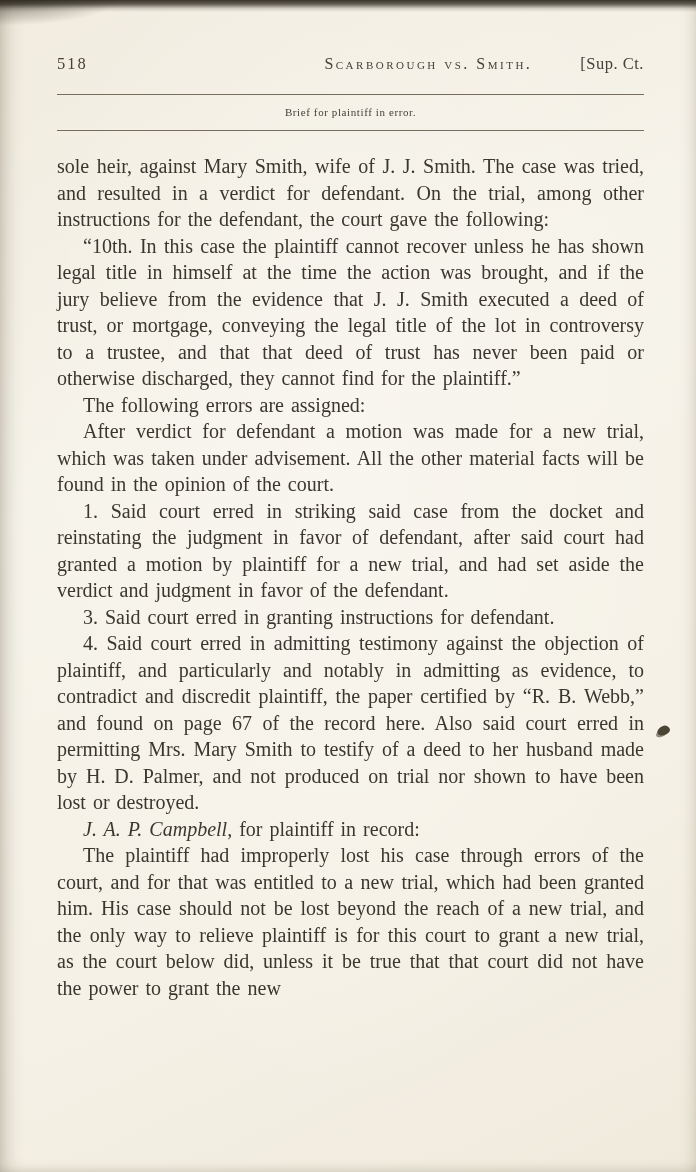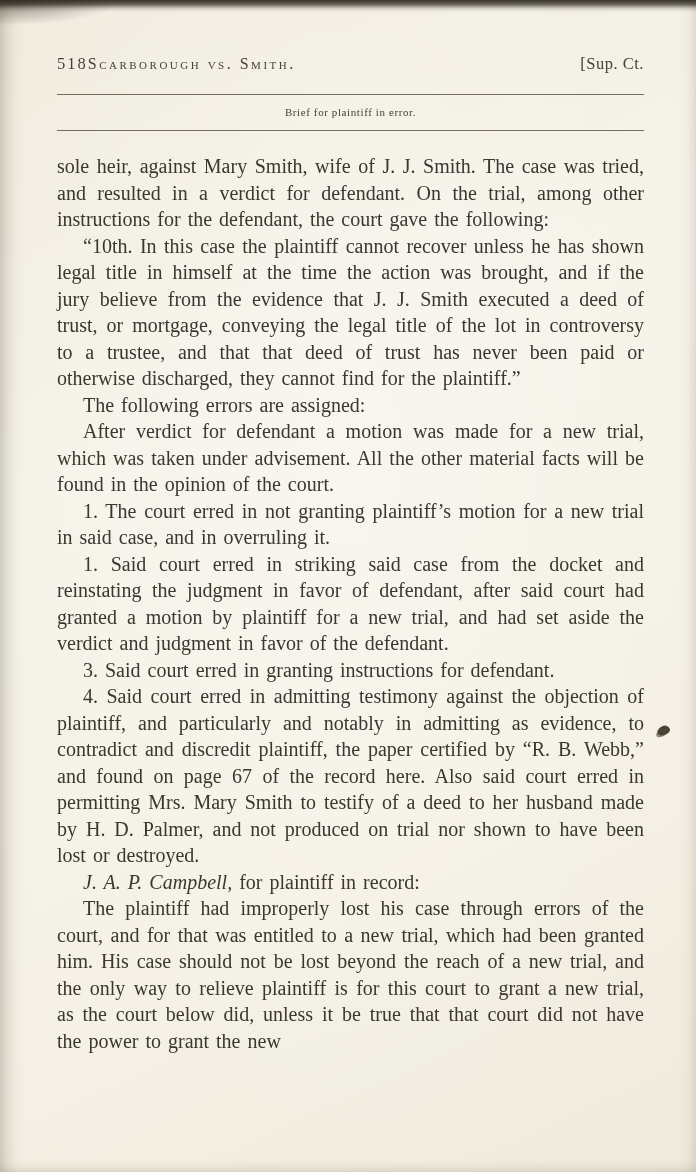--- a/index.html
+++ b/index.html
@@ -47,28 +47,29 @@
     align-items: baseline;
     font-size: 16.5px;
     color: #464139;
   }
   .page-num {
     flex: 0 0 auto;
     letter-spacing: 2px;
   }
   .case-title {
     flex: 1 1 auto;
-    text-align: left;
+    text-align: right;
     font-variant: small-caps;
     letter-spacing: 2.5px;
     font-size: 16px;
   }
   .court {
     flex: 0 0 auto;
     letter-spacing: 0.5px;
+    margin-left: 48px;
   }
   .rule {
     border: none;
     border-top: 1.5px solid #756e5c;
     margin: 0;
   }
   .rule-1 { margin-top: 20px; }
   .rule-2 { margin-top: 12px; }
   .section-head {
     margin-top: 11px;
@@ -126,21 +127,20 @@
 
     <div class="section-head">Brief for plaintiff in error.</div>
 
     <hr class="rule rule-2">
 
     <main class="body-text">
       <p class="noindent">sole heir, against Mary Smith, wife of J. J. Smith.  The case was tried, and resulted in a verdict for defendant.  On the trial, among other instructions for the defendant, the court gave the following:</p>
       <p>“10th.  In this case the plaintiff cannot recover unless he has shown legal title in himself at the time the action was brought, and if the jury believe from the evidence that J. J. Smith executed a deed of trust, or mortgage, conveying the legal title of the lot in controversy to a trustee, and that that deed of trust has never been paid or otherwise discharged, they cannot find for the plaintiff.”</p>
       <p>The following errors are assigned:</p>
       <p>After verdict for defendant a motion was made for a new trial, which was taken under advisement.  All the other material facts will be found in the opinion of the court.</p>
-      <p>1.  The court erred in not granting plaintiff’s motion for a new trial in said case, and in overruling it.</p>
       <p>1.  Said court erred in striking said case from the docket and reinstating the judgment in favor of defendant, after said court had granted a motion by plaintiff for a new trial, and had set aside the verdict and judgment in favor of the defendant.</p>
       <p>3.  Said court erred in granting instructions for defendant.</p>
       <p>4.  Said court erred in admitting testimony against the objection of plaintiff, and particularly and notably in admitting as evidence, to contradict and discredit plaintiff, the paper certified by “R. B. Webb,” and found on page 67 of the record here.  Also said court erred in permitting Mrs. Mary Smith to testify of a deed to her husband made by H. D. Palmer, and not produced on trial nor shown to have been lost or destroyed.</p>
       <p class="attorney"><em>J. A. P. Campbell,</em><span> for plaintiff in record:</span></p>
       <p>The plaintiff had improperly lost his case through errors of the court, and for that was entitled to a new trial, which had been granted him.  His case should not be lost beyond the reach of a new trial, and the only way to relieve plaintiff is for this court to grant a new trial, as the court below did, unless it be true that that court did not have the power to grant the new</p>
     </main>
   </div>
 
   <div class="ink-blot"></div>
 </div>

